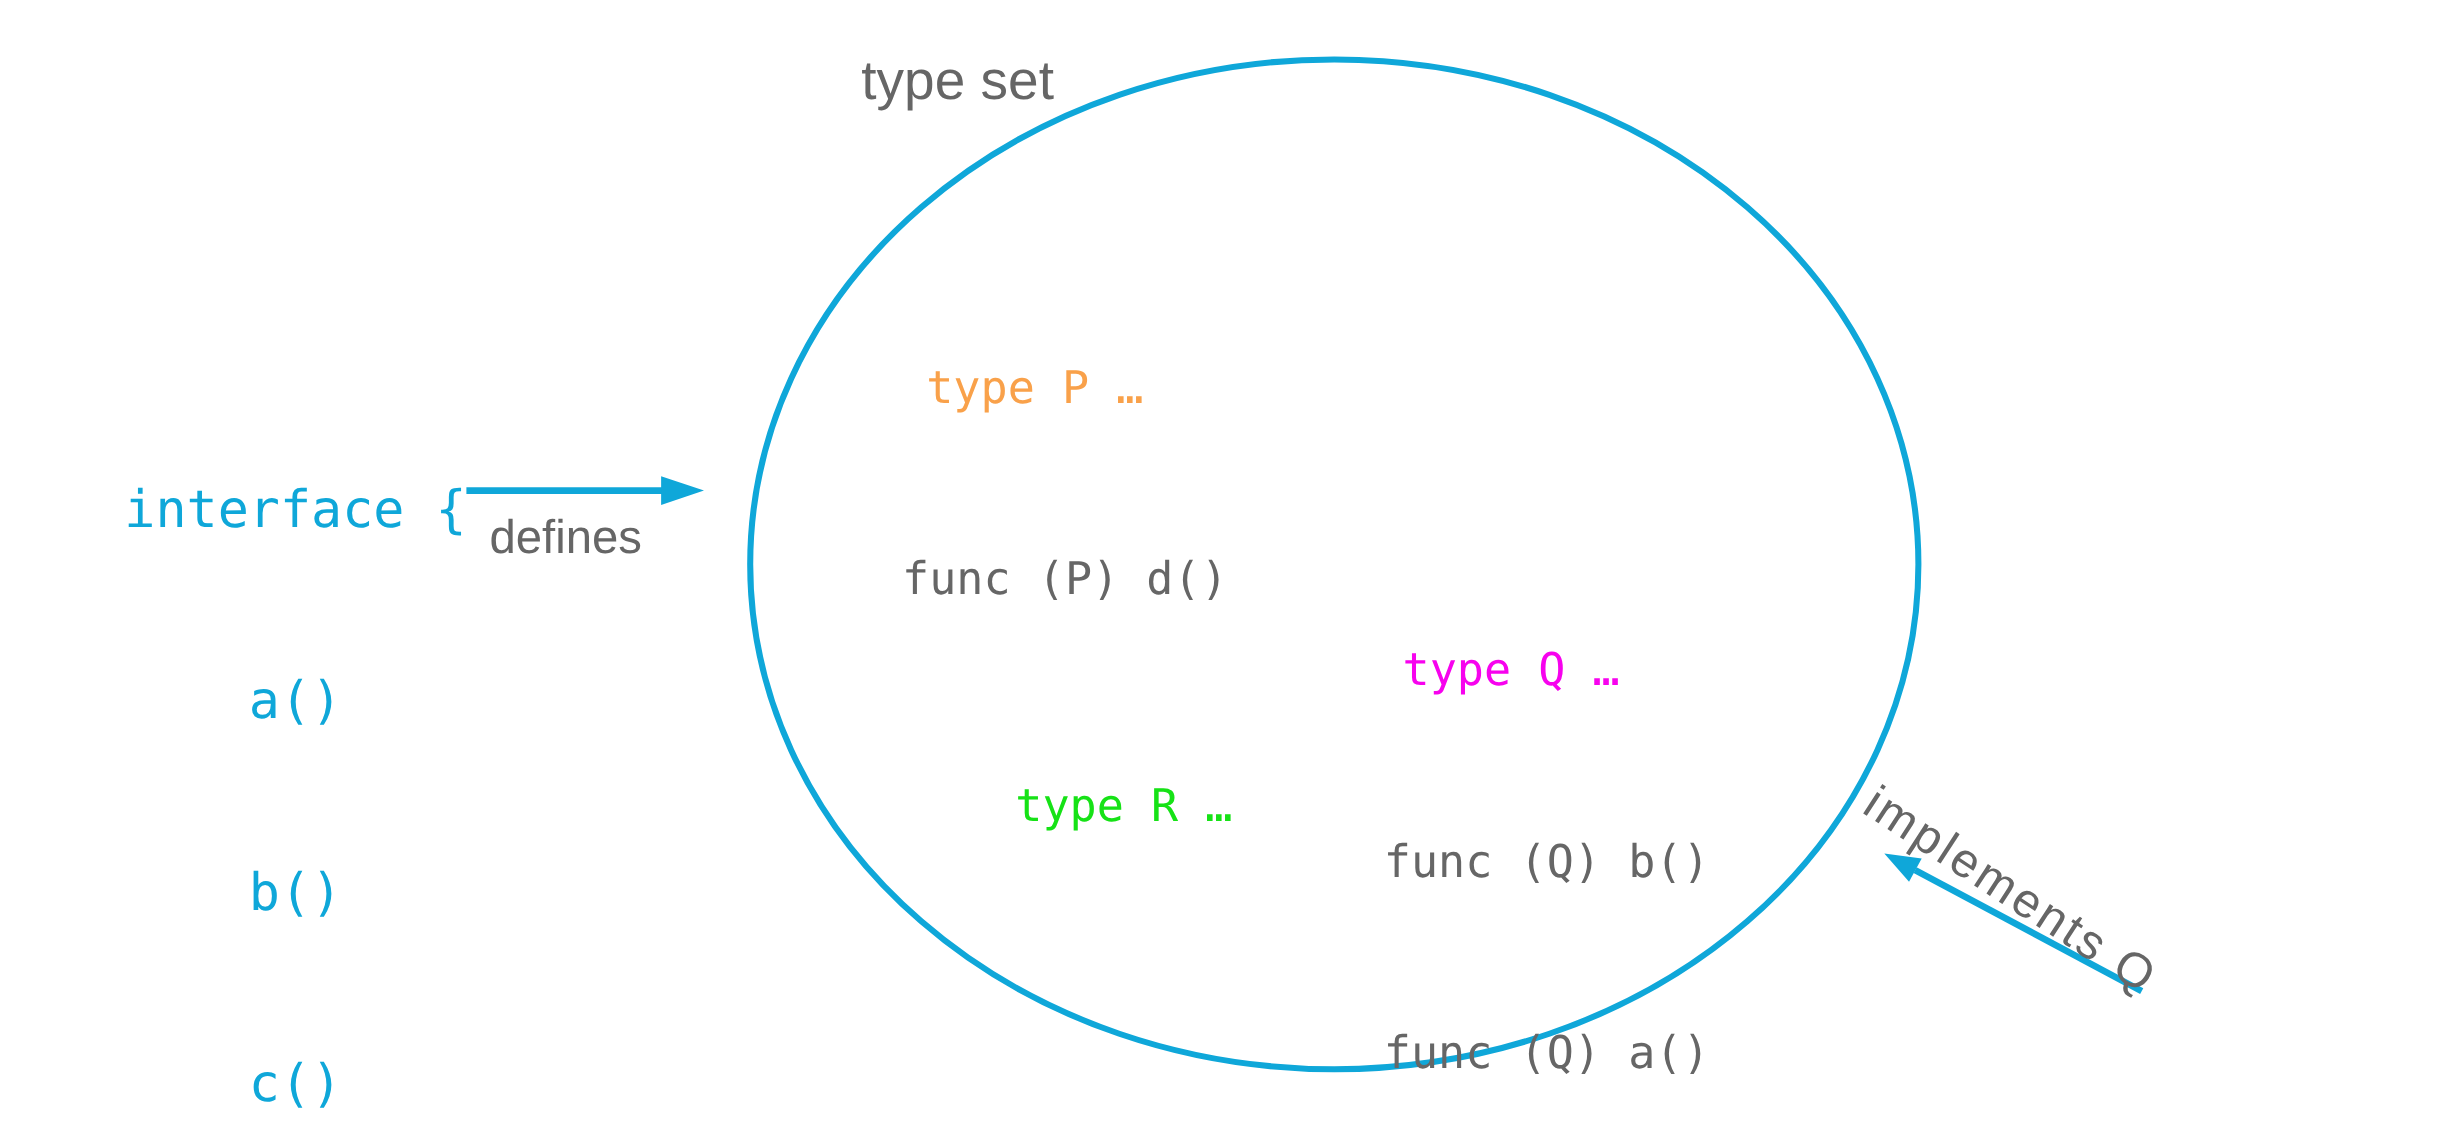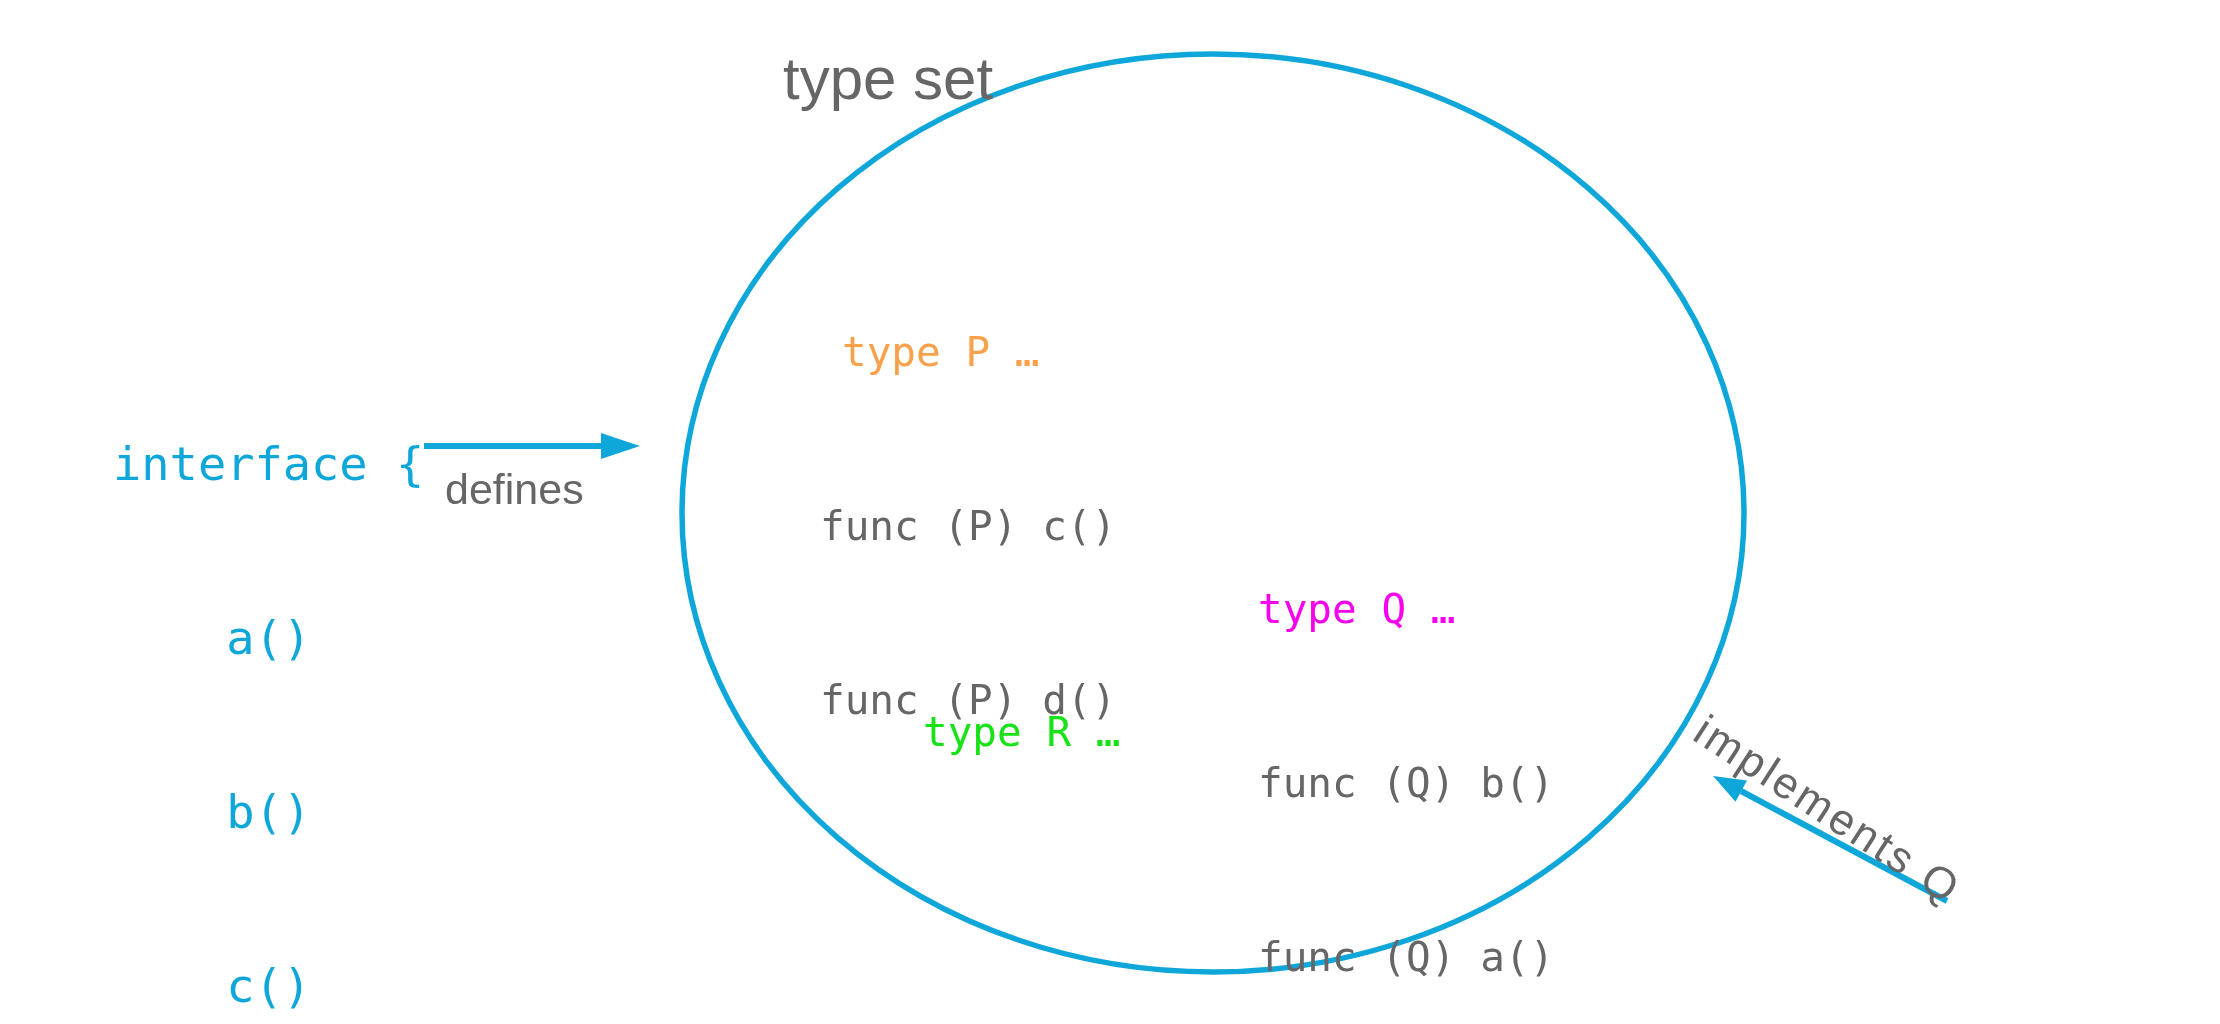--- a/index.html
+++ b/index.html
@@ -63,32 +63,32 @@
     font-size: 41px;
     line-height: 58px;
   }
   .r-block {
     left: 923px;
     top: 587px;
     font-size: 41px;
     line-height: 58px;
   }
   .title-p { color: var(--orange); margin-left: 22px; }
-  .title-q { color: var(--magenta); }
+  .title-q { color: var(--magenta); margin-left: 17px; }
   .title-r { color: var(--green); }
   .label {
     position: absolute;
     color: var(--gray);
     line-height: 1.1;
     white-space: nowrap;
   }
   .type-set-label {
     left: 783px;
     top: 46px;
-    font-size: 60px;
+    font-size: 50px;
     text-align: center;
   }
   .defines-label {
     left: 445px;
     top: 466px;
     font-size: 43px;
   }
   .implements-label {
     left: 1712px;
     top: 706px;
@@ -122,21 +122,20 @@
     <div>    a()</div>
     <div>    b()</div>
     <div>    c()</div>
     
   </div>
 
   <div class="label defines-label">defines</div>
 
   <div class="code p-block">
     <div class="title-p">type P …</div>
-    <div>func (P) c()</div>
     <div>func (P) d()</div>
   </div>
 
   <div class="code q-block">
     <div class="title-q">type Q …</div>
     <div>func (Q) b()</div>
     <div>func (Q) a()</div>
     
     
     

